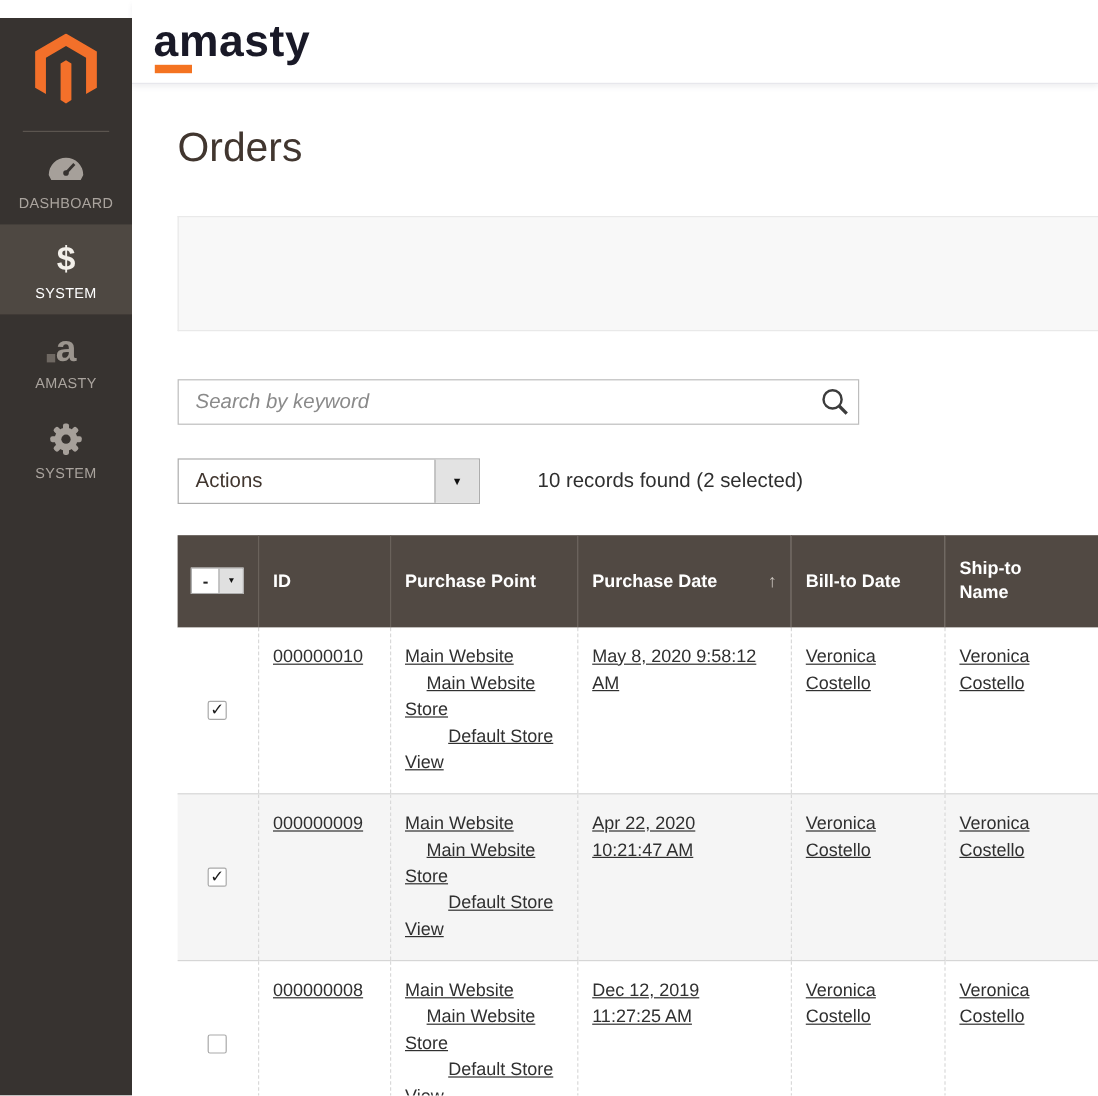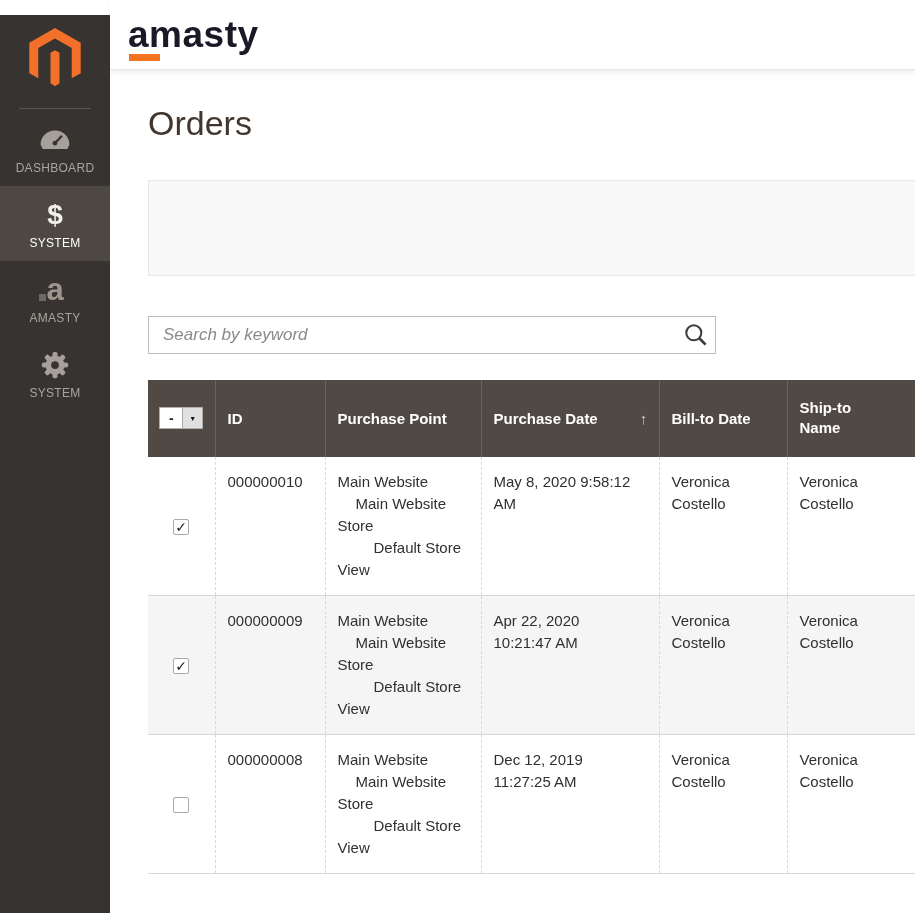--- a/index.html
+++ b/index.html
@@ -78,21 +78,21 @@
              background:#fff; }
   .sel-arrow { width:20px; height:20px; display:flex; align-items:center;
                justify-content:center; font-size:7px; color:#111;
                background:#e0e0e0; border-left:1px solid #adadad; }
 
   .grid tbody tr { background:#fff; }
   .grid tbody tr:nth-child(even) { background:#f5f5f5; }
   .grid tbody td { font-size:15px; color:#303030; line-height:22px;
                    vertical-align:top; padding:14px 10px 14px 12px;
                    border-bottom:1px solid #d6d6d6; }
-  .grid tbody td + td { border-left:1px dashed #d9d9d9; }
+  .grid tbody td + td { border-left:1px dashed #d9d9d9;text-decoration:underline; }
   .grid tbody td.cell-sel { vertical-align:middle; text-align:center; padding:0; }
 
   .checkbox { width:16px; height:16px; display:inline-block; position:relative;
               background:#fff; border:1px solid #a9a9a9; border-radius:2px;
               vertical-align:middle; cursor:pointer; }
   .checkbox.checked::after { content:"✓"; position:absolute; left:1px; top:-4px;
               font-size:14px; font-weight:700; color:#1a1a1a;
               font-family:"DejaVu Sans",sans-serif; }
 
   .pp-0 { text-indent:0; }
@@ -174,20 +174,29 @@
       <div class="search-row">
         <input class="search-input" type="text" value="" placeholder="Search by keyword" style="">
         <button class="search-btn">
           <svg width="27" height="27" viewBox="0 0 24 24">
             <circle cx="10.5" cy="10.5" r="6.7" fill="none" stroke="#3c3c3c" stroke-width="1.8"></circle>
             <line x1="15.4" y1="15.4" x2="21" y2="21" stroke="#3c3c3c" stroke-width="2.4"></line>
           </svg>
         </button>
       </div>
 
+      <div class="actions-row">
+        <div class="actions-select">
+          <span class="actions-label">Actions</span>
+          <span class="actions-arrow-box">
+            <span class="arrow">▼</span>
+          </span>
+        </div>
+        <span class="records-text">10 records found (2 selected)</span>
+      </div>
 
       <table class="grid">
         <colgroup>
           <col style="width:67px">
             <col style="width:110px">
             <col style="width:156px">
           <col style="width:178px">
             <col style="width:128px">
             <col style="width:128px">
         </colgroup>

